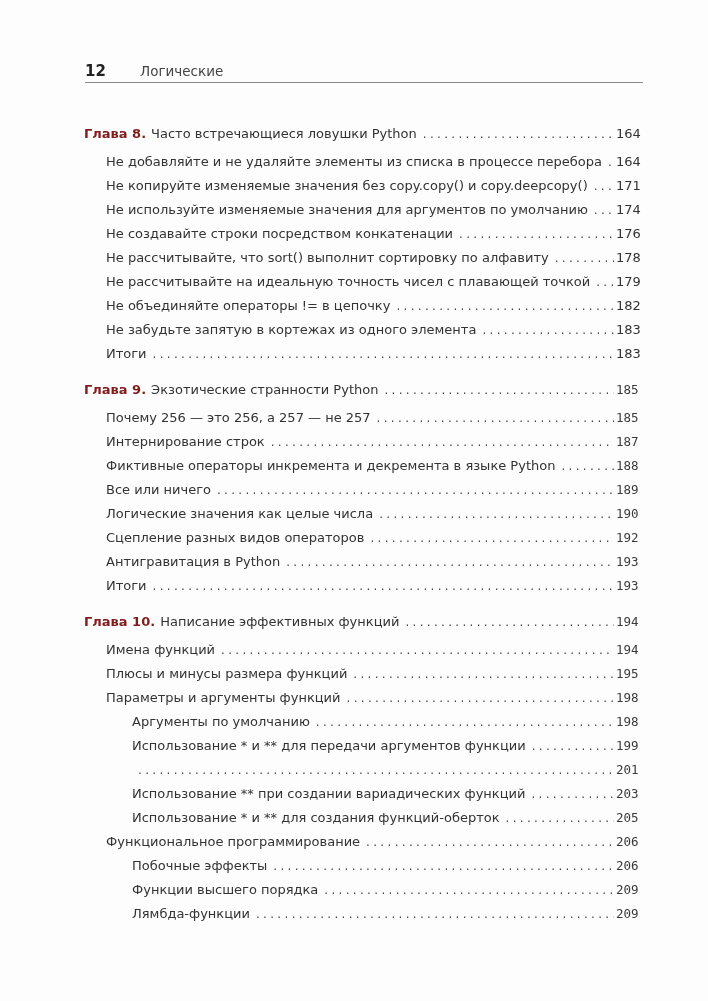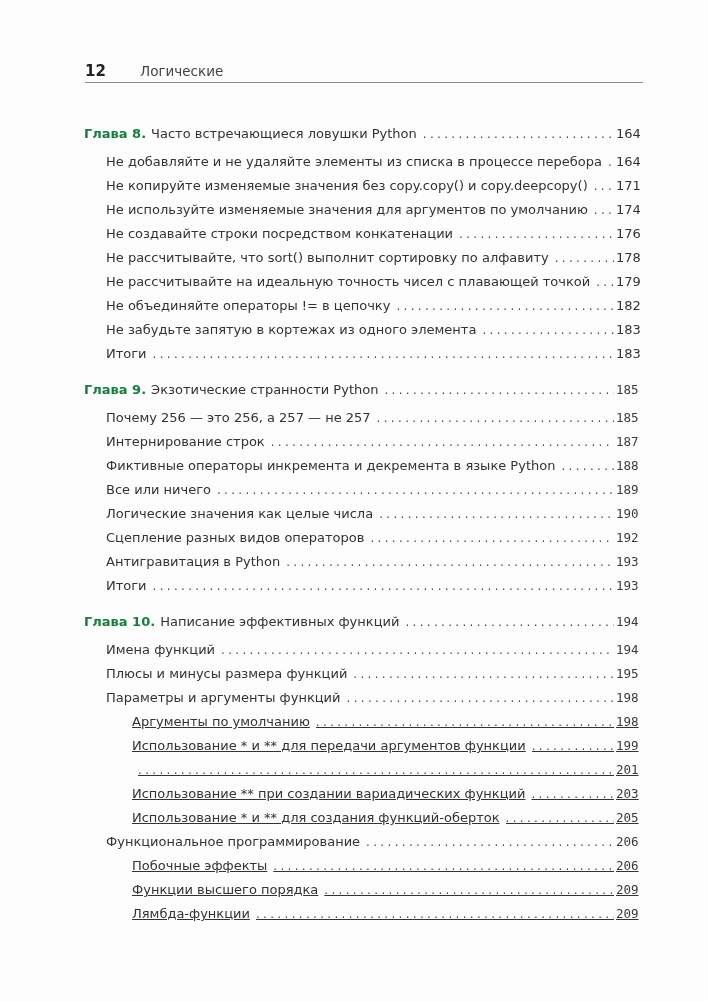--- a/index.html
+++ b/index.html
@@ -57,24 +57,24 @@
       display: flex;
       align-items: baseline;
       height: 24px;
       line-height: 24px;
       font-size: 13px;
       color: #333;
       white-space: nowrap;
     }
     .row.level-0 { padding-left: 0; }
     .row.level-1 { padding-left: 22px; }
-    .row.level-2 { padding-left: 48px; text-decoration: underline; }
+    .row.level-2 { padding-left: 48px; }
     .row .label-prefix {
       font-weight: bold;
-      color: #15803d;
+      color: #7f1d1d;
       margin-right: 5px;
     }
     .row .title {
       flex: 0 0 auto;
     }
     .row .leader {
       flex: 1 1 auto;
       overflow: hidden;
       margin: 0 2px 0 6px;
       color: #444;

